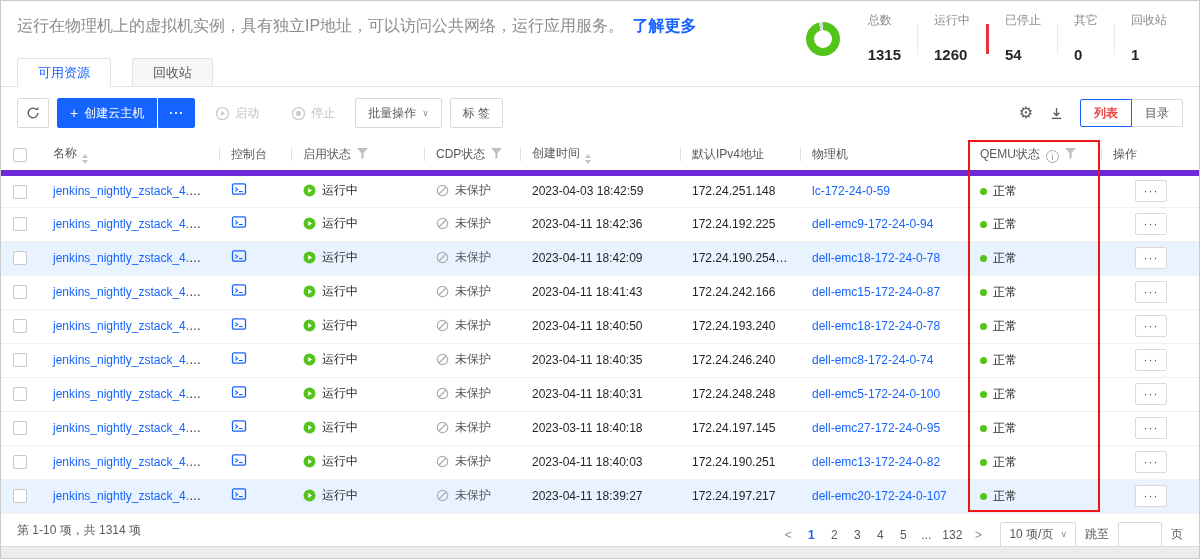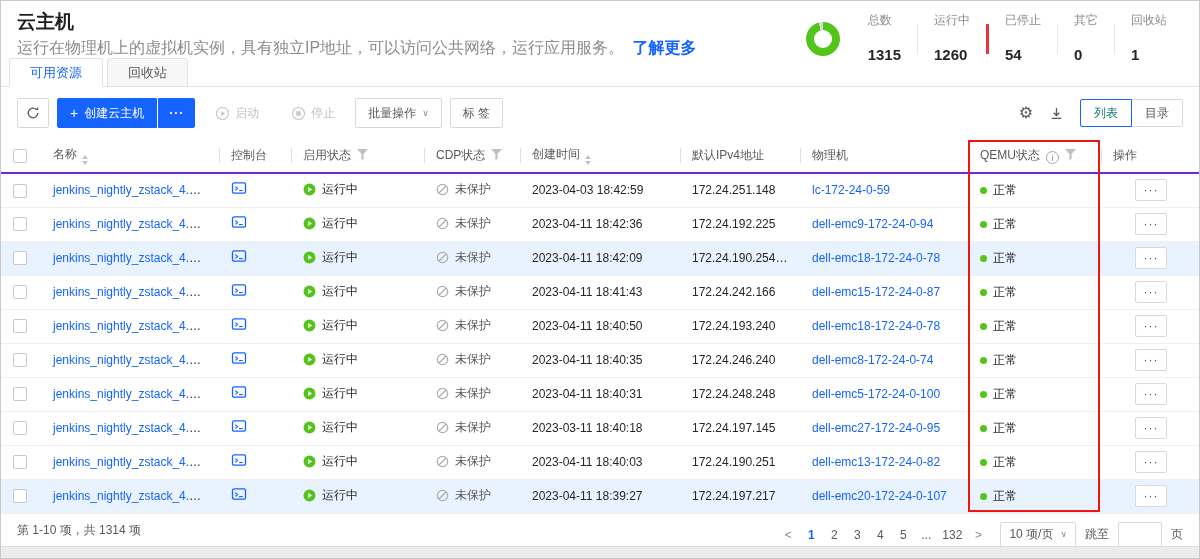--- a/index.html
+++ b/index.html
@@ -17,21 +17,21 @@
   .learn-more{color:#1664ff;font-weight:700;text-decoration:none;cursor:pointer;margin-left:4px;}
   .stats{display:flex;align-items:center;margin-top:2px;}
   .donut{width:34px;height:34px;border-radius:50%;background:conic-gradient(#52c41a 0 345deg,#d9d9d9 345deg 360deg);position:relative;margin-right:12px;}
   .donut::after{content:'';position:absolute;inset:8px;background:#fff;border-radius:50%;}
   .stat{padding:0 16px;}
   .stat .lbl{font-size:12px;color:#8c8c8c;line-height:14px;}
   .stat .val{font-size:15px;font-weight:700;color:#262626;line-height:18px;margin-top:19px;}
   .vsep{width:1px;height:30px;background:#e8e8e8;}
   .vsep.red{width:3px;background:#e8323c;}
   
-  .tabs{display:flex;align-items:flex-end;gap:4px;padding-left:8px;height:30px;position:relative;z-index:2;margin-bottom:-1px;}
+  .tabs{display:flex;align-items:flex-end;gap:21px;padding-left:16px;height:30px;position:relative;z-index:2;margin-bottom:-1px;}
   .tab{height:29px;line-height:28px;padding:0 20px;font-size:13px;color:#595959;background:#f7f7f7;border:1px solid #e2e2e2;border-radius:3px 3px 0 0;cursor:pointer;}
   .tab.active{background:#fff;color:#1664ff;border-bottom-color:#fff;}
   
   .panel{border-top:1px solid #e2e2e2;position:relative;}
   .toolbar{display:flex;align-items:center;gap:8px;padding:11px 16px;}
   .btn{height:30px;display:inline-flex;align-items:center;gap:6px;padding:0 12px;background:#fff;border:1px solid #d9d9d9;border-radius:2px;font-size:12px;color:#595959;cursor:pointer;font-family:inherit;}
   .icon-btn{width:32px;justify-content:center;padding:0;}
   .btn-group{display:flex;gap:1px;}
   .btn.primary{background:#1664ff;border-color:#1664ff;color:#fff;}
   .btn-group .primary:first-child{border-radius:2px 0 0 2px;}
@@ -42,25 +42,25 @@
   .search{width:252px;height:30px;border:1px solid #d9d9d9;border-radius:2px;display:flex;align-items:center;gap:7px;padding:0 9px;cursor:text;}
   .search .stext{color:#595959;}
   .search .mag{margin-left:auto;display:inline-flex;}
   .toolbar-right{margin-left:auto;display:flex;align-items:center;gap:16px;}
   .iconbtn{border:none;background:none;padding:0;cursor:pointer;display:inline-flex;align-items:center;color:#595959;}
   .gear-glyph{font-family:"DejaVu Sans",sans-serif;font-size:16px;line-height:1;color:#595959;}
   .seg{display:flex;}
   .seg .btn{height:28px;padding:0 13px;}
   .seg .btn.first{border-radius:2px 0 0 2px;}
   .seg .btn.last{border-radius:0 2px 2px 0;margin-left:-1px;}
-  .seg .btn.active{border-color:#1664ff;color:#0f766e;position:relative;z-index:1;}
+  .seg .btn.active{border-color:#1664ff;color:#ef4444;position:relative;z-index:1;font-weight:bold;}
   
   .table-wrap{position:relative;}
   table{width:100%;border-collapse:collapse;table-layout:fixed;}
-  th{height:34px;padding:0 12px;font-weight:400;font-size:12px;color:#595959;text-align:left;border-bottom:2px solid #6d28d9;position:relative;white-space:nowrap;}
+  th{height:34px;padding:0 12px;font-weight:400;font-size:12px;color:#595959;text-align:left;border-bottom:6px solid #6d28d9;position:relative;white-space:nowrap;}
   th.divd::before{content:'';position:absolute;left:0;top:9px;bottom:9px;width:1px;background:#e0e0e0;}
   td{height:34px;padding:0 12px;font-size:12px;border-bottom:1px solid #f0f0f0;white-space:nowrap;overflow:hidden;text-overflow:ellipsis;}
   tr.hl td{background:#e9f2ff;}
   .checkbox{display:inline-block;width:14px;height:14px;border:1px solid #c8c8c8;border-radius:2px;background:#fff;vertical-align:middle;cursor:pointer;}
   .link{color:#1664ff;text-decoration:none;cursor:pointer;}
   .sort{display:inline-flex;flex-direction:column;margin-left:5px;vertical-align:-1px;cursor:pointer;}
   .sort i{display:block;width:0;height:0;border-left:3.5px solid transparent;border-right:3.5px solid transparent;}
   .sort .up{border-bottom:4px solid #c4c4c4;margin-bottom:2px;}
   .sort .down{border-top:4px solid #c4c4c4;}
   .fun{display:inline-flex;margin-left:6px;vertical-align:-1px;cursor:pointer;}
@@ -80,21 +80,20 @@
   .jump-input{width:44px;height:26px;border:1px solid #d9d9d9;border-radius:2px;padding:0 6px;font-size:12px;outline:none;font-family:inherit;}
   .bottom-strip{position:absolute;left:0;right:0;bottom:0;height:12px;background:#ececec;border-top:1px solid #dcdcdc;}
 </style>
 </head>
 <body>
 
 <div class="screen">
 
   <header class="page-header">
     <div>
-      <h1 class="page-title">云主机</h1>
       <p class="subtitle">
         <span>运行在物理机上的虚拟机实例，具有独立IP地址，可以访问公共网络，运行应用服务。</span>
         <a class="learn-more">了解更多</a>
       </p>
     </div>
     <div class="stats">
       <div class="donut"></div>
       <div class="stat">
         <div class="lbl">总数</div>
         <div class="val">1315</div>

